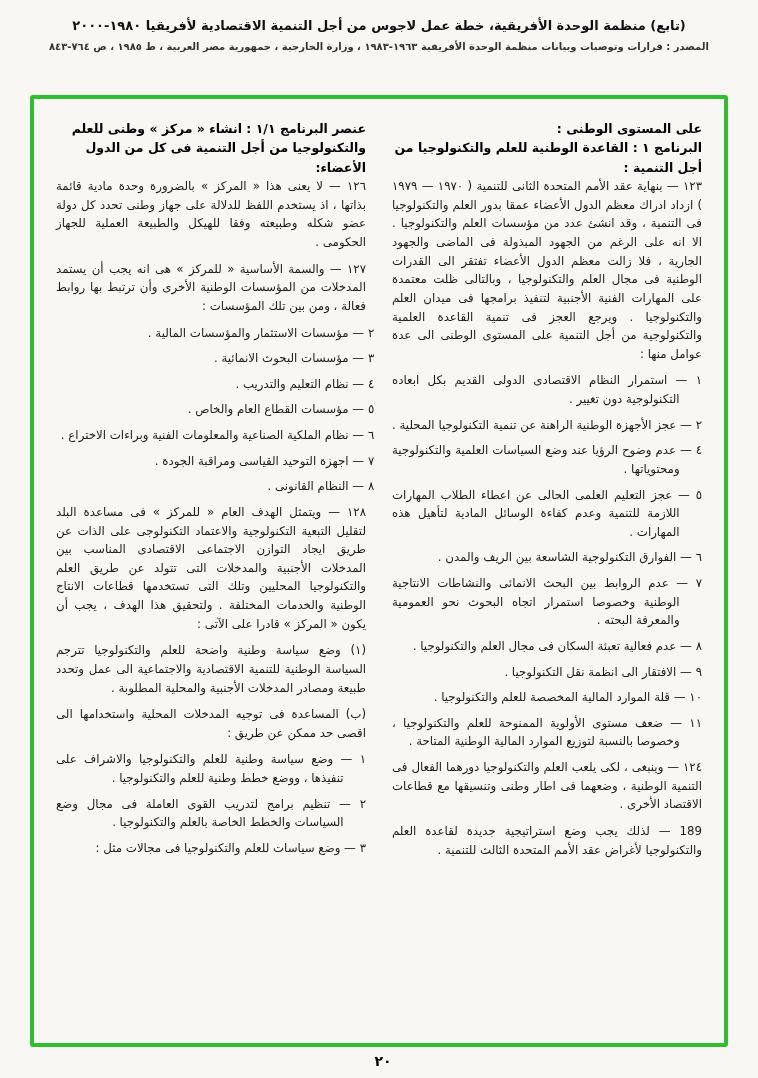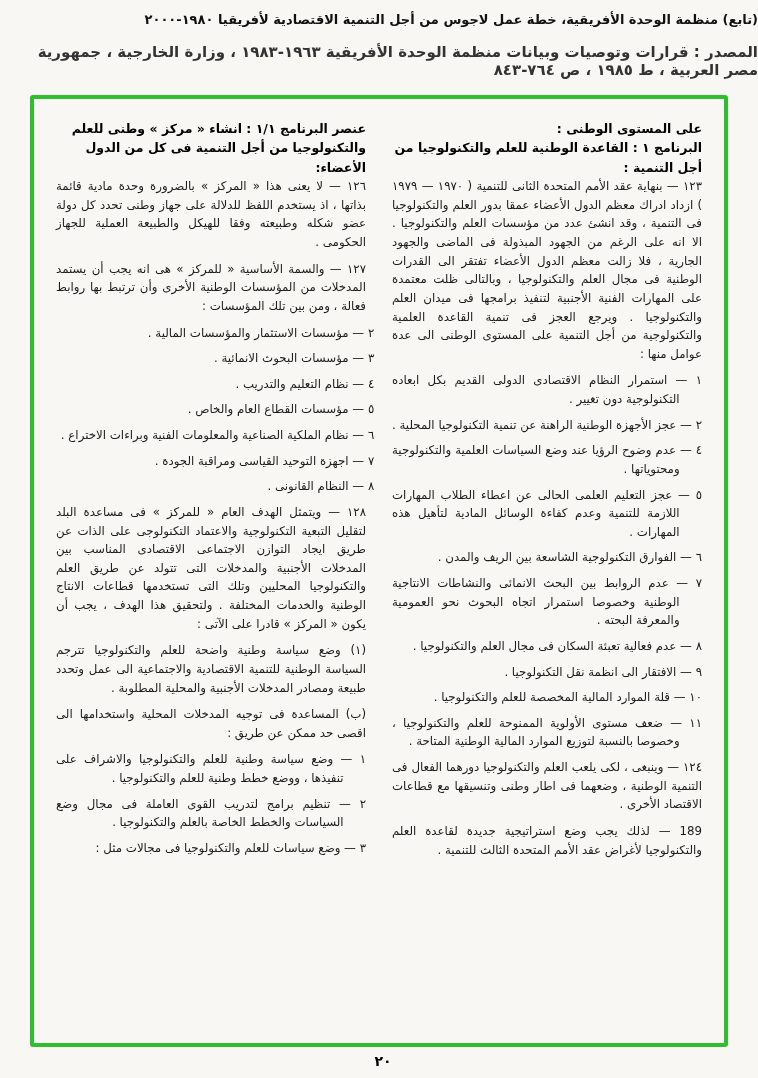--- a/index.html
+++ b/index.html
@@ -6,23 +6,23 @@
   html, body {
     width: 758px; height: 1078px;
     background: #f8f7f3;
     font-family: "DejaVu Sans", sans-serif;
     color: #1b1b1b;
     overflow: hidden;
   }
   .page { width: 758px; height: 1078px; position: relative; }
 
   
-  .doc-header { text-align: right; padding-top: 12px; direction: rtl; }
+  .doc-header { text-align: center; padding-top: 18px; direction: rtl; }
   .doc-title  { font-size: 13px; font-weight: bold; color: #111; letter-spacing: 0; }
-  .doc-source { font-size: 15px;  font-weight: bold; color: #333; margin-top: 16px; }
+  .doc-source { font-size: 10px;  font-weight: bold; color: #333; margin-top: 8px; }
 
   
   .frame {
     position: absolute;
     left: 30px; top: 95px;
     width: 698px; height: 952px;
     border: 4px solid #2ebe2e;
     border-radius: 3px;
     background: #f8f7f3;
     overflow: hidden;

